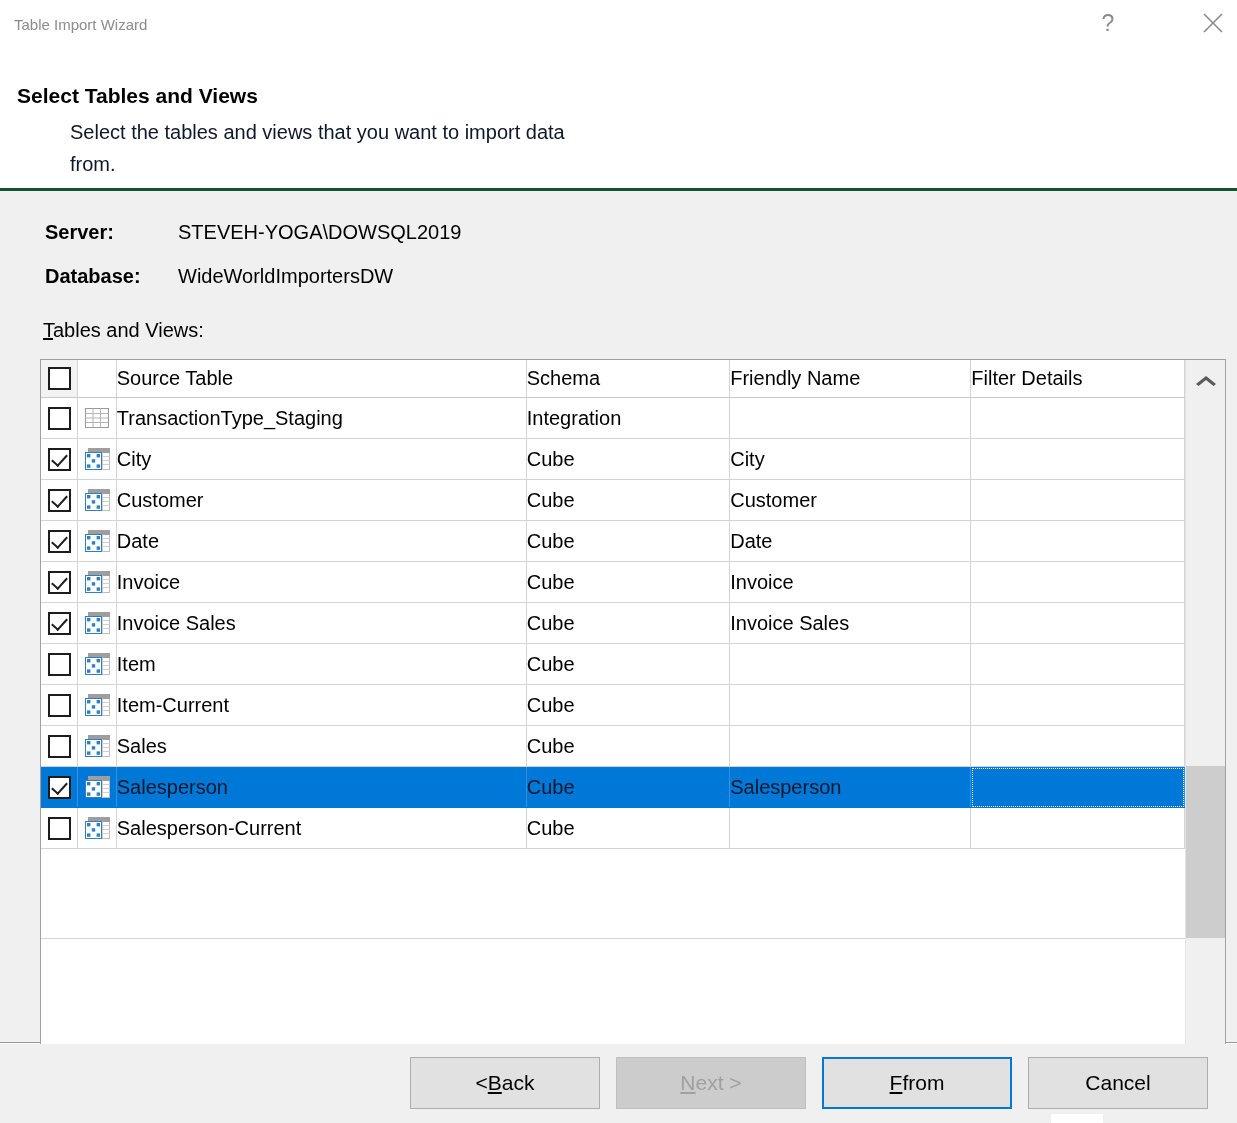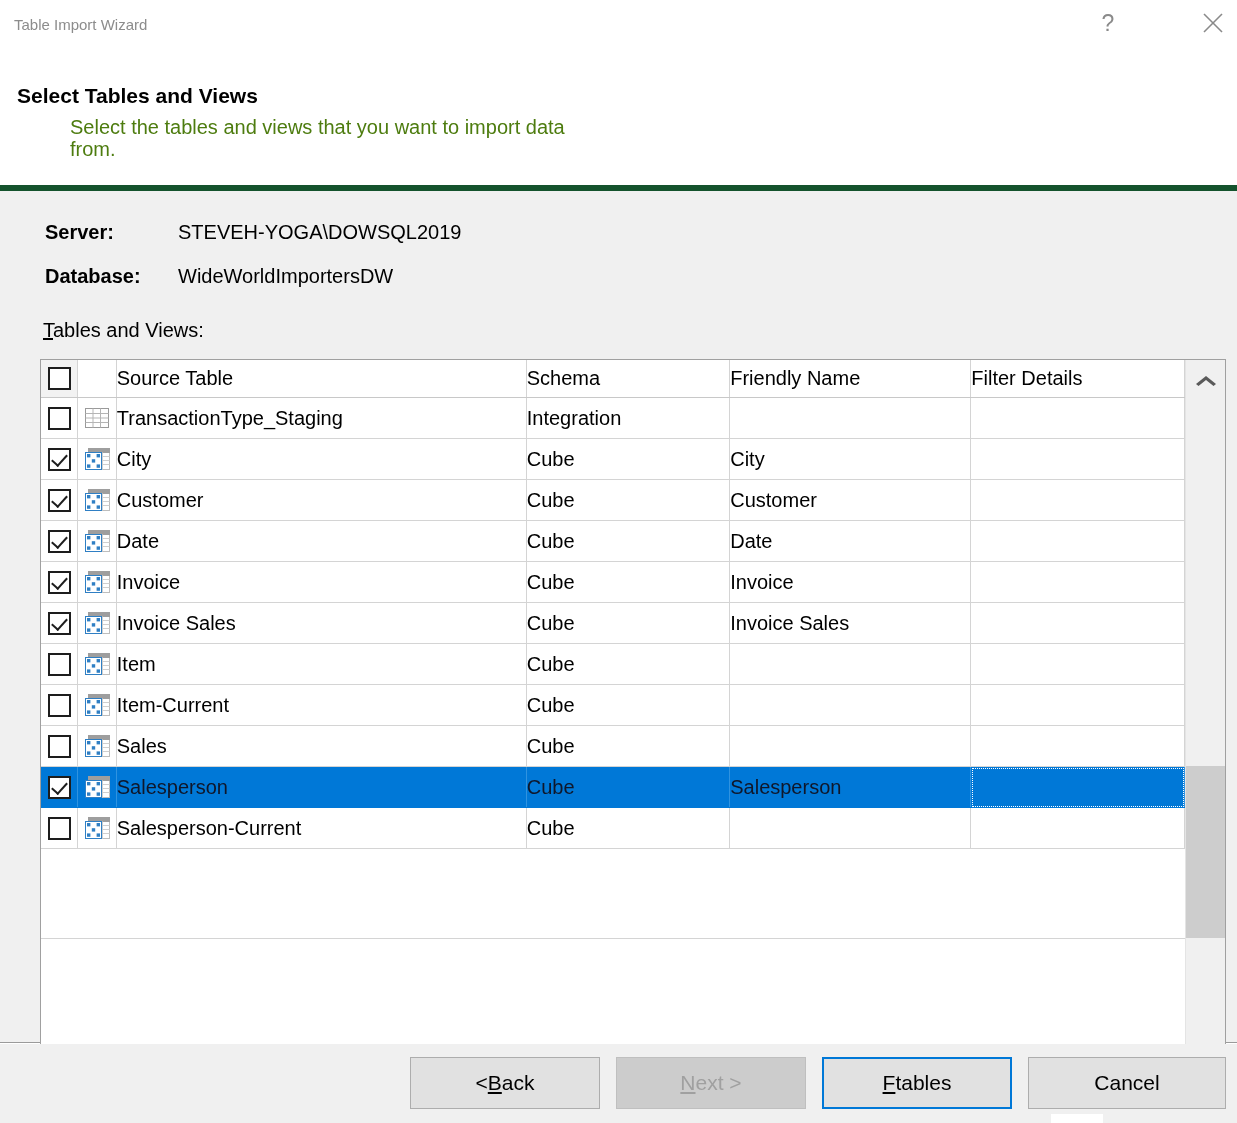--- a/index.html
+++ b/index.html
@@ -46,37 +46,37 @@
   .titlebar-close { left: 1190px; font-size: 0; }
   .titlebar-close svg { display: block; }
 
   
   .header-band {
     position: absolute;
     left: 0; top: 60px;
     width: 1237px;
     height: 131px;
     background: #ffffff;
-    border-bottom: 6px solid #14532d;
+    border-bottom: 3px solid #14532d;
     box-sizing: border-box;
   }
   .header-title {
     position: absolute;
     left: 17px; top: 24px;
     font-size: 21px;
     font-weight: bold;
     color: #000;
   }
   .header-sub {
     position: absolute;
     left: 70px; top: 56px;
     width: 520px;
     font-size: 20px;
-    line-height: 22px;
-    color: #4d7c0f;
+    line-height: 32px;
+    color: #0f172a;
   }
 
   
   .body-area {
     position: absolute;
     left: 0; top: 191px;
     width: 1237px;
     height: 852px;
     background: #f0f0f0;
     border-bottom: 1px solid #9a9a9a;
@@ -252,21 +252,21 @@
   .footer {
     position: absolute;
     left: 0; top: 1044px;
     width: 1237px;
     height: 79px;
     background: #f0f0f0;
   }
   .btn-back   { left: 410px; top: 1057px; width: 190px; height: 52px; }
   .btn-next   { left: 616px; top: 1057px; width: 190px; height: 52px; }
   .btn-finish { left: 822px; top: 1057px; width: 190px; height: 52px; }
-  .btn-cancel { left: 1028px; top: 1057px; width: 198px; height: 52px; }
+  .btn-cancel { left: 1028px; top: 1057px; width: 180px; height: 52px; }
 
   .stray-box {
     position: absolute;
     left: 1051px; top: 1114px;
     width: 52px; height: 9px;
     background: #ffffff;
   }
 </style>
 </head>
 <body>
@@ -642,18 +642,18 @@
     <span>ack</span>
   </button>
 
 <button class="btn btn-next disabled">
     <span class="accel">N</span>
     <span>ext &gt;</span>
   </button>
 
 <button class="btn btn-finish default-btn">
     <span class="accel">F</span>
-    <span>tables</span>
+    <span>from</span>
   </button>
 
 <button class="btn btn-cancel">Cancel</button>
 
 <div class="stray-box"></div>
 
 </body></html>

